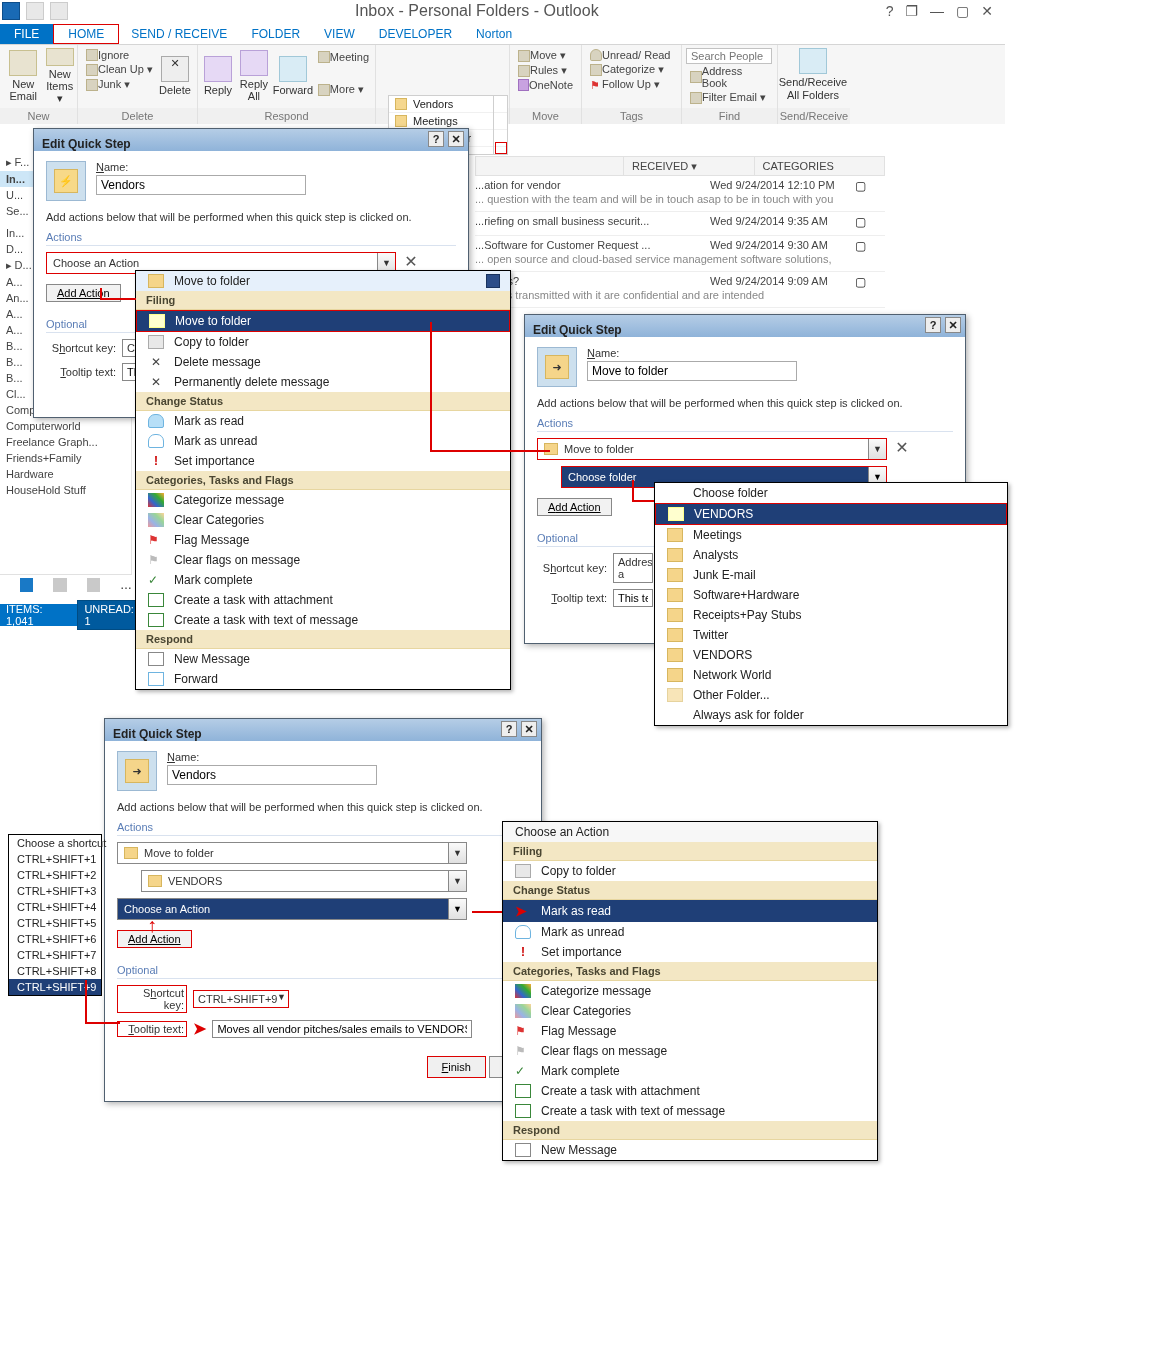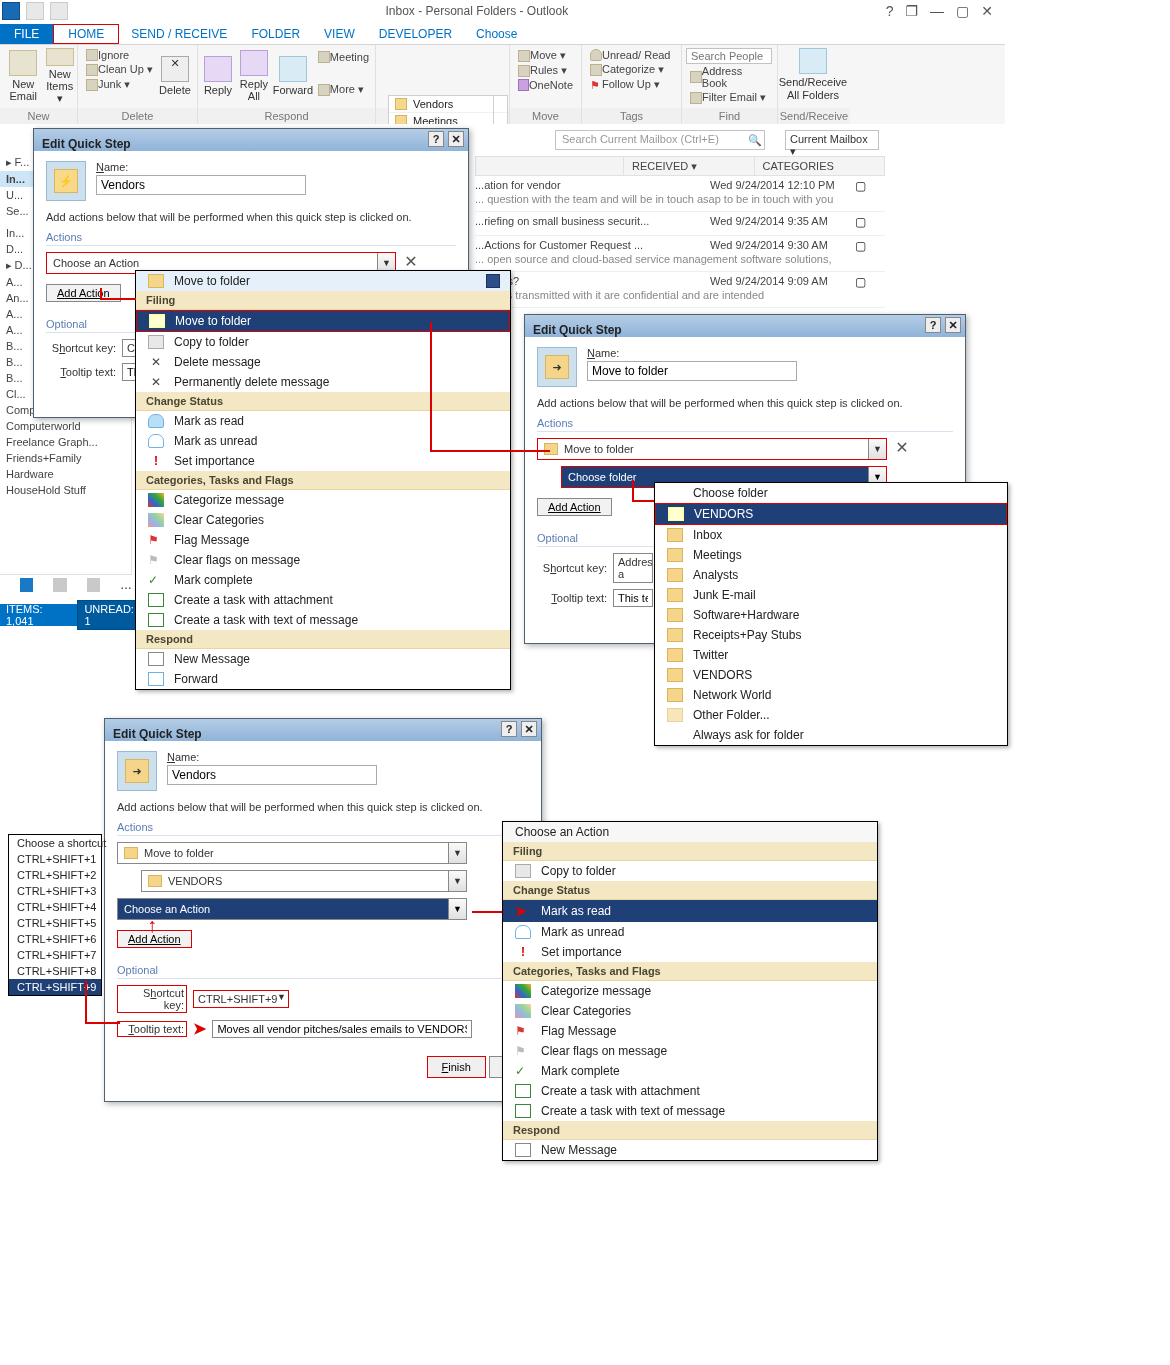--- a/index.html
+++ b/index.html
@@ -4,21 +4,21 @@
 <style>
   * { box-sizing: border-box; font-family: "Segoe UI", Arial, sans-serif; }
   body { margin:0; background:#fff; width:1170px; height:1365px; font-size:12px; color:#222; position:relative; }
   .canvas { position:relative; width:1170px; height:1365px; overflow:hidden; background:#fff; }
 
   
   .titlebar { position:absolute; top:0; left:0; width:1005px; height:22px; background:#fff; display:flex; align-items:center; }
   .qat { display:flex; gap:6px; padding-left:2px; }
   .qat .iconbox { width:18px; height:18px; background:#e8e8e8; border:1px solid #ccc; }
   .qat .outlook { background:#196ab5; border-color:#0d4e8b; }
-  .title-center { flex:1; text-align:center; color:#555; font-size:12px;}
+  .title-center { flex:1; text-align:center; color:#555; font-size:16px;}
   .win-ctrls { display:flex; gap:12px; padding-right:12px; color:#555; font-size:14px;}
 
   
   .tabs { position:absolute; top:22px; left:0; width:1005px; height:22px; display:flex; align-items:flex-end;}
   .tab-file { background:#0072c6; color:#fff; padding:3px 14px; font-size:12px; }
   .tab { padding:3px 12px; color:#0072c6; font-size:12px; }
   .tab.home { border:1px solid #d00; padding:2px 14px; }
 
   
   .ribbon { position:absolute; top:44px; left:0; width:1005px; height:80px; background:#f6f6f6; border-top:1px solid #d5d5d5;}
@@ -138,21 +138,21 @@
   </div>
 </div>
 
 <div class="tabs">
   <div class="tab-file">FILE</div>
   <div class="tab home">HOME</div>
   <div class="tab">SEND / RECEIVE</div>
   <div class="tab">FOLDER</div>
   <div class="tab">VIEW</div>
   <div class="tab">DEVELOPER</div>
-  <div class="tab">Choose</div>
+  <div class="tab">Norton</div>
 </div>
 
 <div class="ribbon">
 
   <div class="group" style="left:0;width:78px;">
     <div style="display:flex;padding:3px 0 0 4px;">
       <div class="big-btn">
             <div class="ico"></div>
             <span style="white-space:pre-line">New
 Email</span>
@@ -292,25 +292,20 @@
   <div class="group" style="left:778px;width:72px;border-right:none;">
     <div class="big-btn" style="width:70px;padding-top:3px">
           <div class="ico" style="background:#d9ecf5;border-color:#a1c8d8"></div>
           <span style="white-space:pre-line">Send/Receive
 All Folders</span>
         </div>
     <div class="group-label">Send/Receive</div>
   </div>
 </div>
 
-<div class="search-row">
-  <div class="search-box">Search Current Mailbox (Ctrl+E)</div>
-  <div class="search-mag">🔍</div>
-  <div class="mailbox-drop">Current Mailbox ▾</div>
-</div>
 
 <div class="folder-pane">
   <span class="f">▸ F...</span>
   <span class="f sel" style="font-weight:bold">In...</span>
   <span class="f">U...</span>
   <span class="f">Se...</span>
   <span class="f" style="height:6px"></span>
   <span class="f">In...</span>
   <span class="f">D...</span>
   <span class="f">▸ D...</span>
@@ -356,21 +351,21 @@
   </div>
   <div class="mail-row">
     <div class="line1">
           <div class="subj">...riefing on small business securit...</div>
           <div class="time">Wed 9/24/2014 9:35 AM</div>
           <div class="cat">▢</div>
         </div>
   </div>
   <div class="mail-row">
     <div class="line1">
-          <div class="subj">...Actions for Customer Request ...</div>
+          <div class="subj">...Software for Customer Request ...</div>
           <div class="time">Wed 9/24/2014 9:30 AM</div>
           <div class="cat">▢</div>
         </div>
     <div class="prev">... open source and cloud-based service management software solutions,</div>
   </div>
   <div class="mail-row">
     <div class="line1">
           <div class="subj">...swers?</div>
           <div class="time">Wed 9/24/2014 9:09 AM</div>
           <div class="cat">▢</div>
@@ -548,24 +543,20 @@
 <div class="red-line" style="left:632px; top:500px; width:22px; height:2px;"></div>
 
 <div class="menu" style="left:654px; top:482px; width:354px;">
   <div class="item">
         <span class="mi" style="width:16px"></span>
         <span>Choose folder</span>
       </div>
   <div class="item selected red-box">
         <span class="mi mi-folder"></span>
         <span>VENDORS</span>
-      </div>
-  <div class="item">
-        <span class="mi mi-folder"></span>
-        <span>Inbox</span>
       </div>
   <div class="item">
         <span class="mi mi-folder"></span>
         <span>Meetings</span>
       </div>
   <div class="item">
         <span class="mi mi-folder"></span>
         <span>Analysts</span>
       </div>
   <div class="item">

